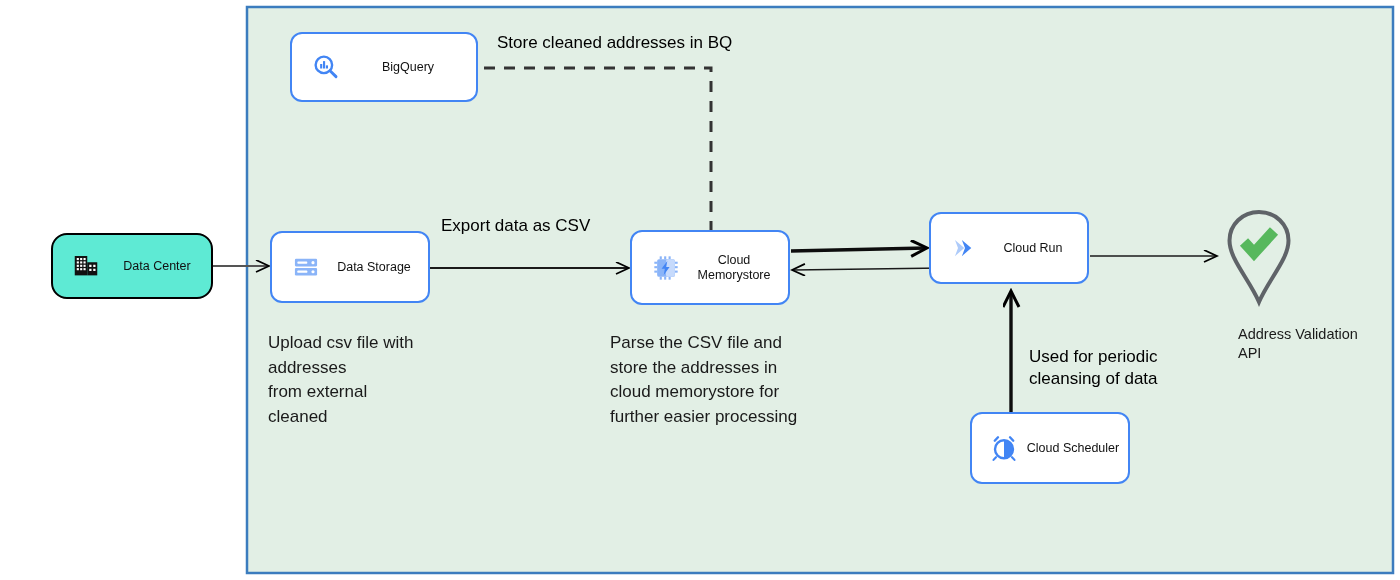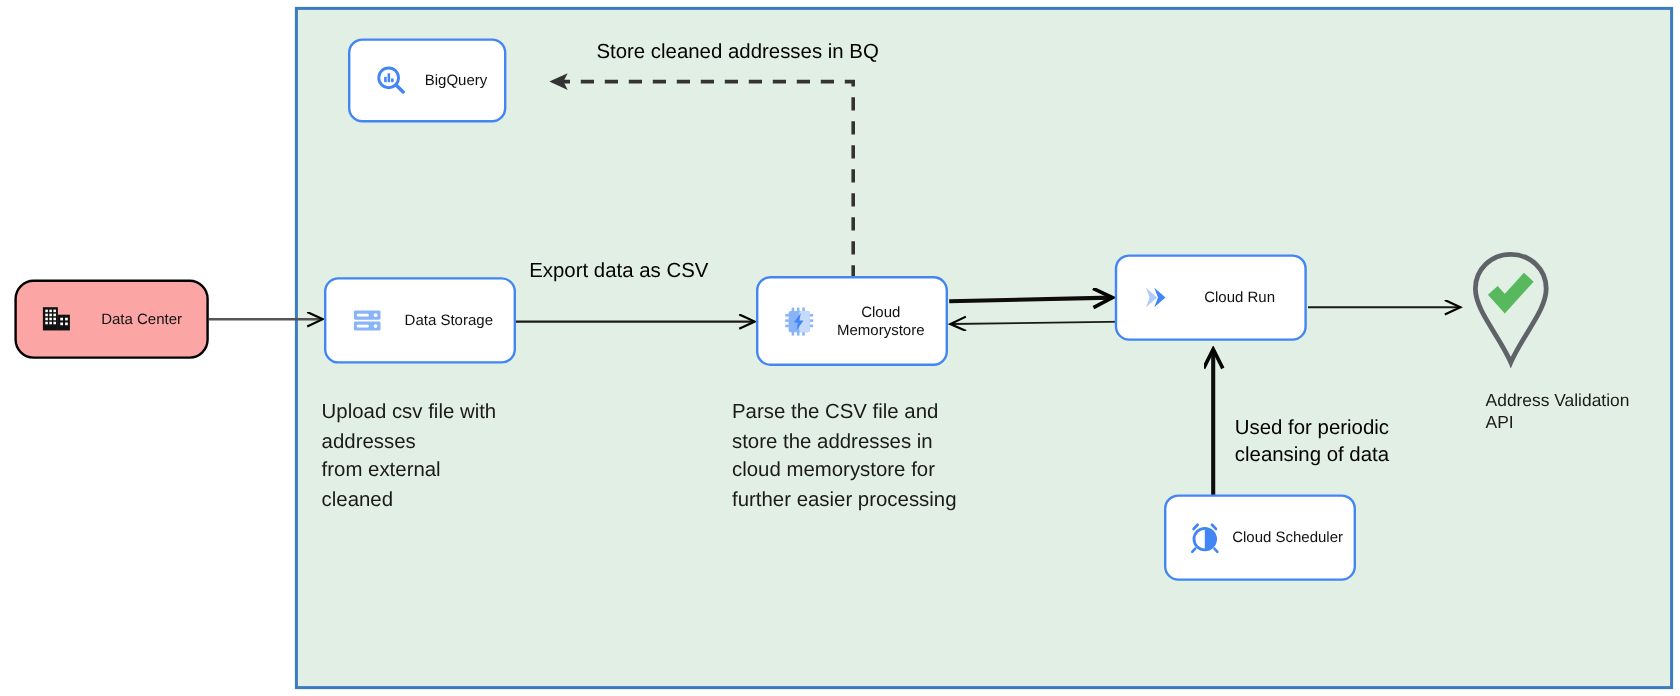--- a/index.html
+++ b/index.html
@@ -28,23 +28,24 @@
     box-sizing: border-box;
     display: flex;
     align-items: center;
     border-radius: 12px;
   }
   .node-gcp {
     background: #ffffff;
     border: 2px solid #4285f4;
   }
   .node-onprem {
-    background: #fca5a5;
+    background: #5eead4;
     border: 2px solid #000000;
     border-radius: 16px;
+    margin-left: 39px;
   }
   .node-icon {
     flex: 0 0 auto;
     display: flex;
     align-items: center;
     justify-content: center;
   }
   .node-label {
     flex: 1 1 auto;
     text-align: center;
@@ -159,21 +160,21 @@
         <rect x="2.5" y="12.8" width="19" height="6.5" rx="1" fill="#8ab4f8"></rect>
         <rect x="4.6" y="7.3" width="8.5" height="1.9" rx="0.6" fill="#ffffff"></rect>
         <rect x="4.6" y="15.1" width="8.5" height="1.9" rx="0.6" fill="#ffffff"></rect>
         <circle cx="18" cy="8.25" r="1.35" fill="#ffffff"></circle>
         <circle cx="18" cy="16.05" r="1.35" fill="#ffffff"></circle>
       </svg>
     </span>
     <span class="node-label">Data Storage</span>
   </div>
 
-  <div class="node node-gcp" style="left:290px; top:32px; width:132px; height:70px;">
+  <div class="node node-gcp" style="left:290px; top:32px; width:188px; height:70px;">
     <span class="node-icon" style="width:40px; height:40px; margin-left:14px;">
       <svg width="30" height="30" viewBox="0 0 24 24">
         <circle cx="10.3" cy="10.3" r="6.6" fill="none" stroke="#4285f4" stroke-width="1.9"></circle>
         <line x1="15.2" y1="15" x2="20" y2="19.7" stroke="#4285f4" stroke-width="2.3" stroke-linecap="round"></line>
         <rect x="7.3" y="9.6" width="1.7" height="3.6" fill="#4285f4"></rect>
         <rect x="9.6" y="7.3" width="1.7" height="5.9" fill="#4285f4"></rect>
         <rect x="11.9" y="10.7" width="1.7" height="2.5" fill="#4285f4"></rect>
       </svg>
     </span>
     <span class="node-label">BigQuery</span>

